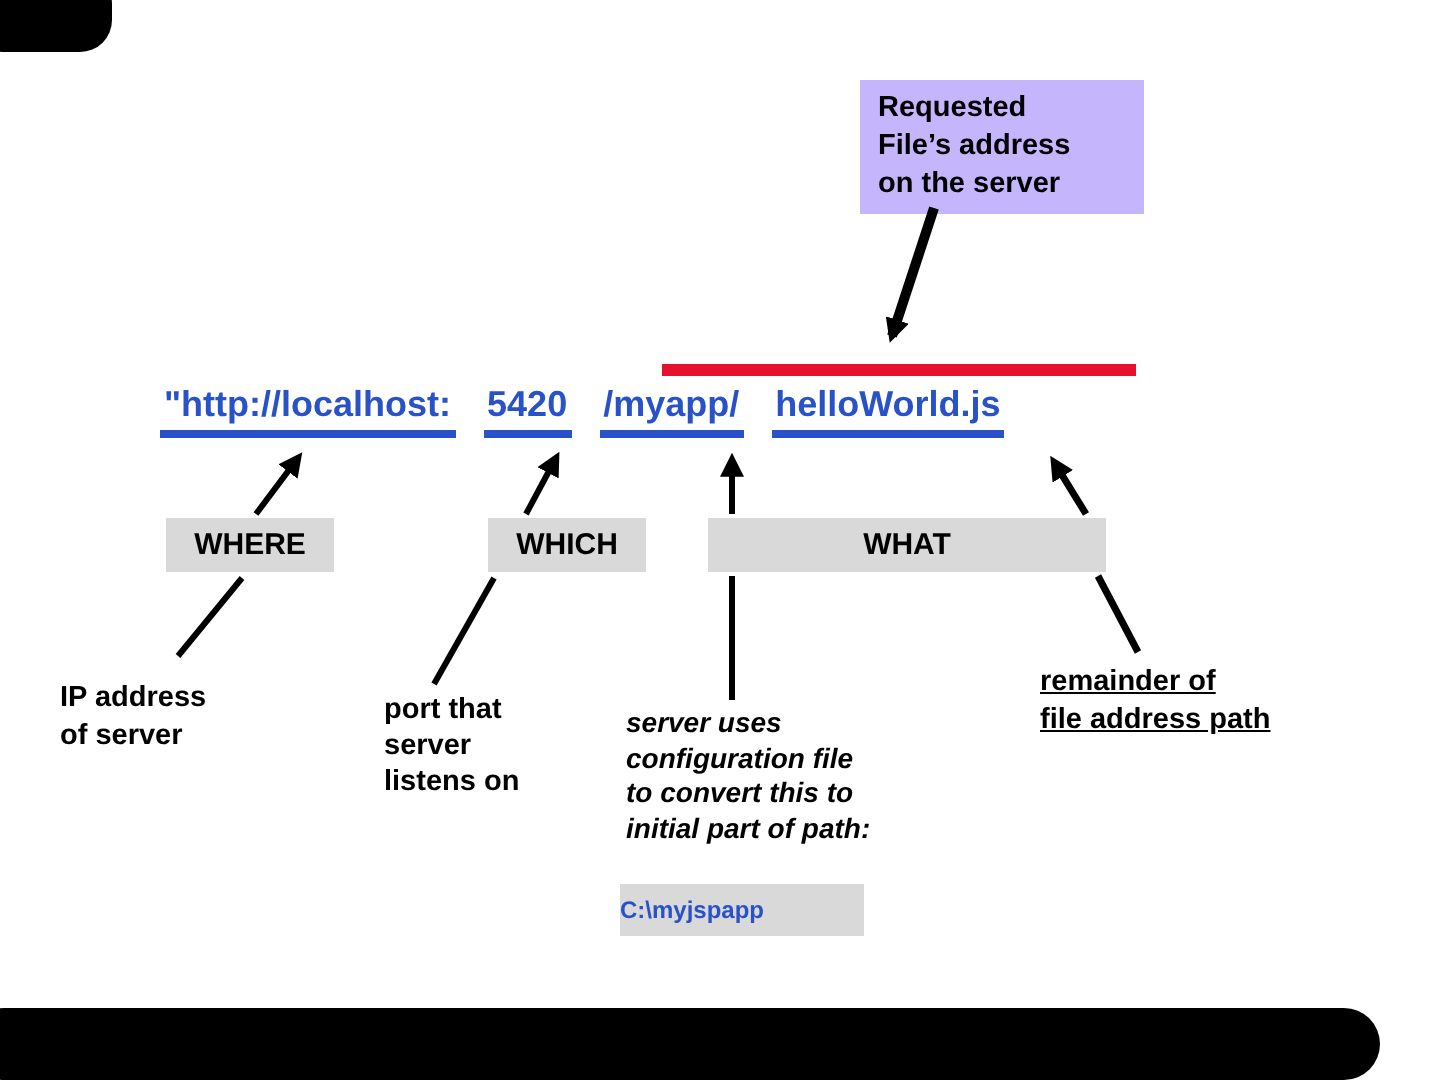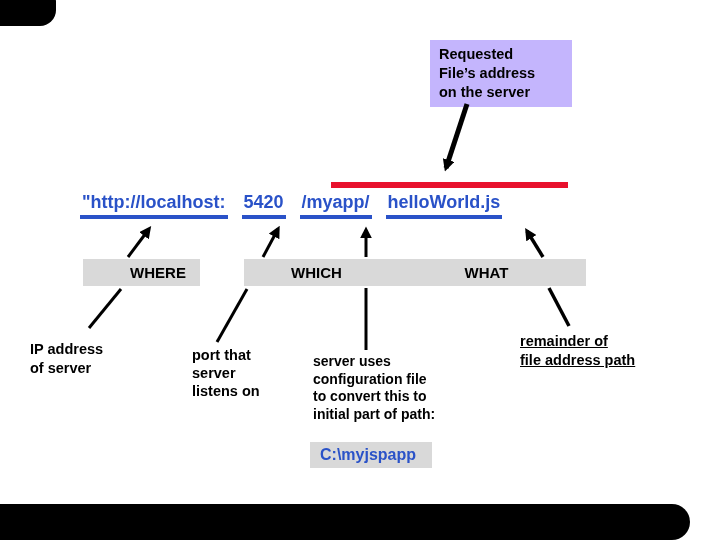--- a/index.html
+++ b/index.html
@@ -42,36 +42,36 @@
     font-size:18px;color:#2a52c8;
   }
   .url-seg{
     border-bottom:4px solid #2a52c8;
     padding:0 2px 2px 2px;
   }
   
   .label-box{
     background:#d9d9d9;
     font-size:15px;line-height:27px;
-    text-align:center;height:27px;padding-left:33px;
+    text-align:center;height:27px;
   }
   #label-where{left:83px;top:259px;width:84px;}
   #label-which{left:244px;top:259px;width:79px;}
   #label-what{left:354px;top:259px;width:199px;}
   
   .note{font-size:14.5px;line-height:19px;}
   #note-ip{left:30px;top:340px;}
   #note-port{left:192px;top:346px;line-height:18px;}
-  #note-config{left:313px;top:353px;font-size:14px;line-height:17.5px;}
+  #note-config{left:313px;top:353px;font-size:14px;line-height:17.5px;font-style:italic;}
   #note-remainder{left:520px;top:332px;text-decoration:underline;}
   #path-box{
     left:310px;top:442px;width:122px;height:26px;
     background:#d9d9d9;color:#2a52c8;
-    font-size:16px;line-height:26px;
-    padding-left:10px;box-sizing:border-box;
+    font-size:12px;line-height:26px;
+    box-sizing:border-box;
   }
   #arrow-layer{left:0;top:0;pointer-events:none;}
 </style>
 </head>
 <body>
 
 <div id="slide">
 
   <div class="abs" id="corner-mark"></div>
   <div class="abs" id="bottom-bar"></div>

